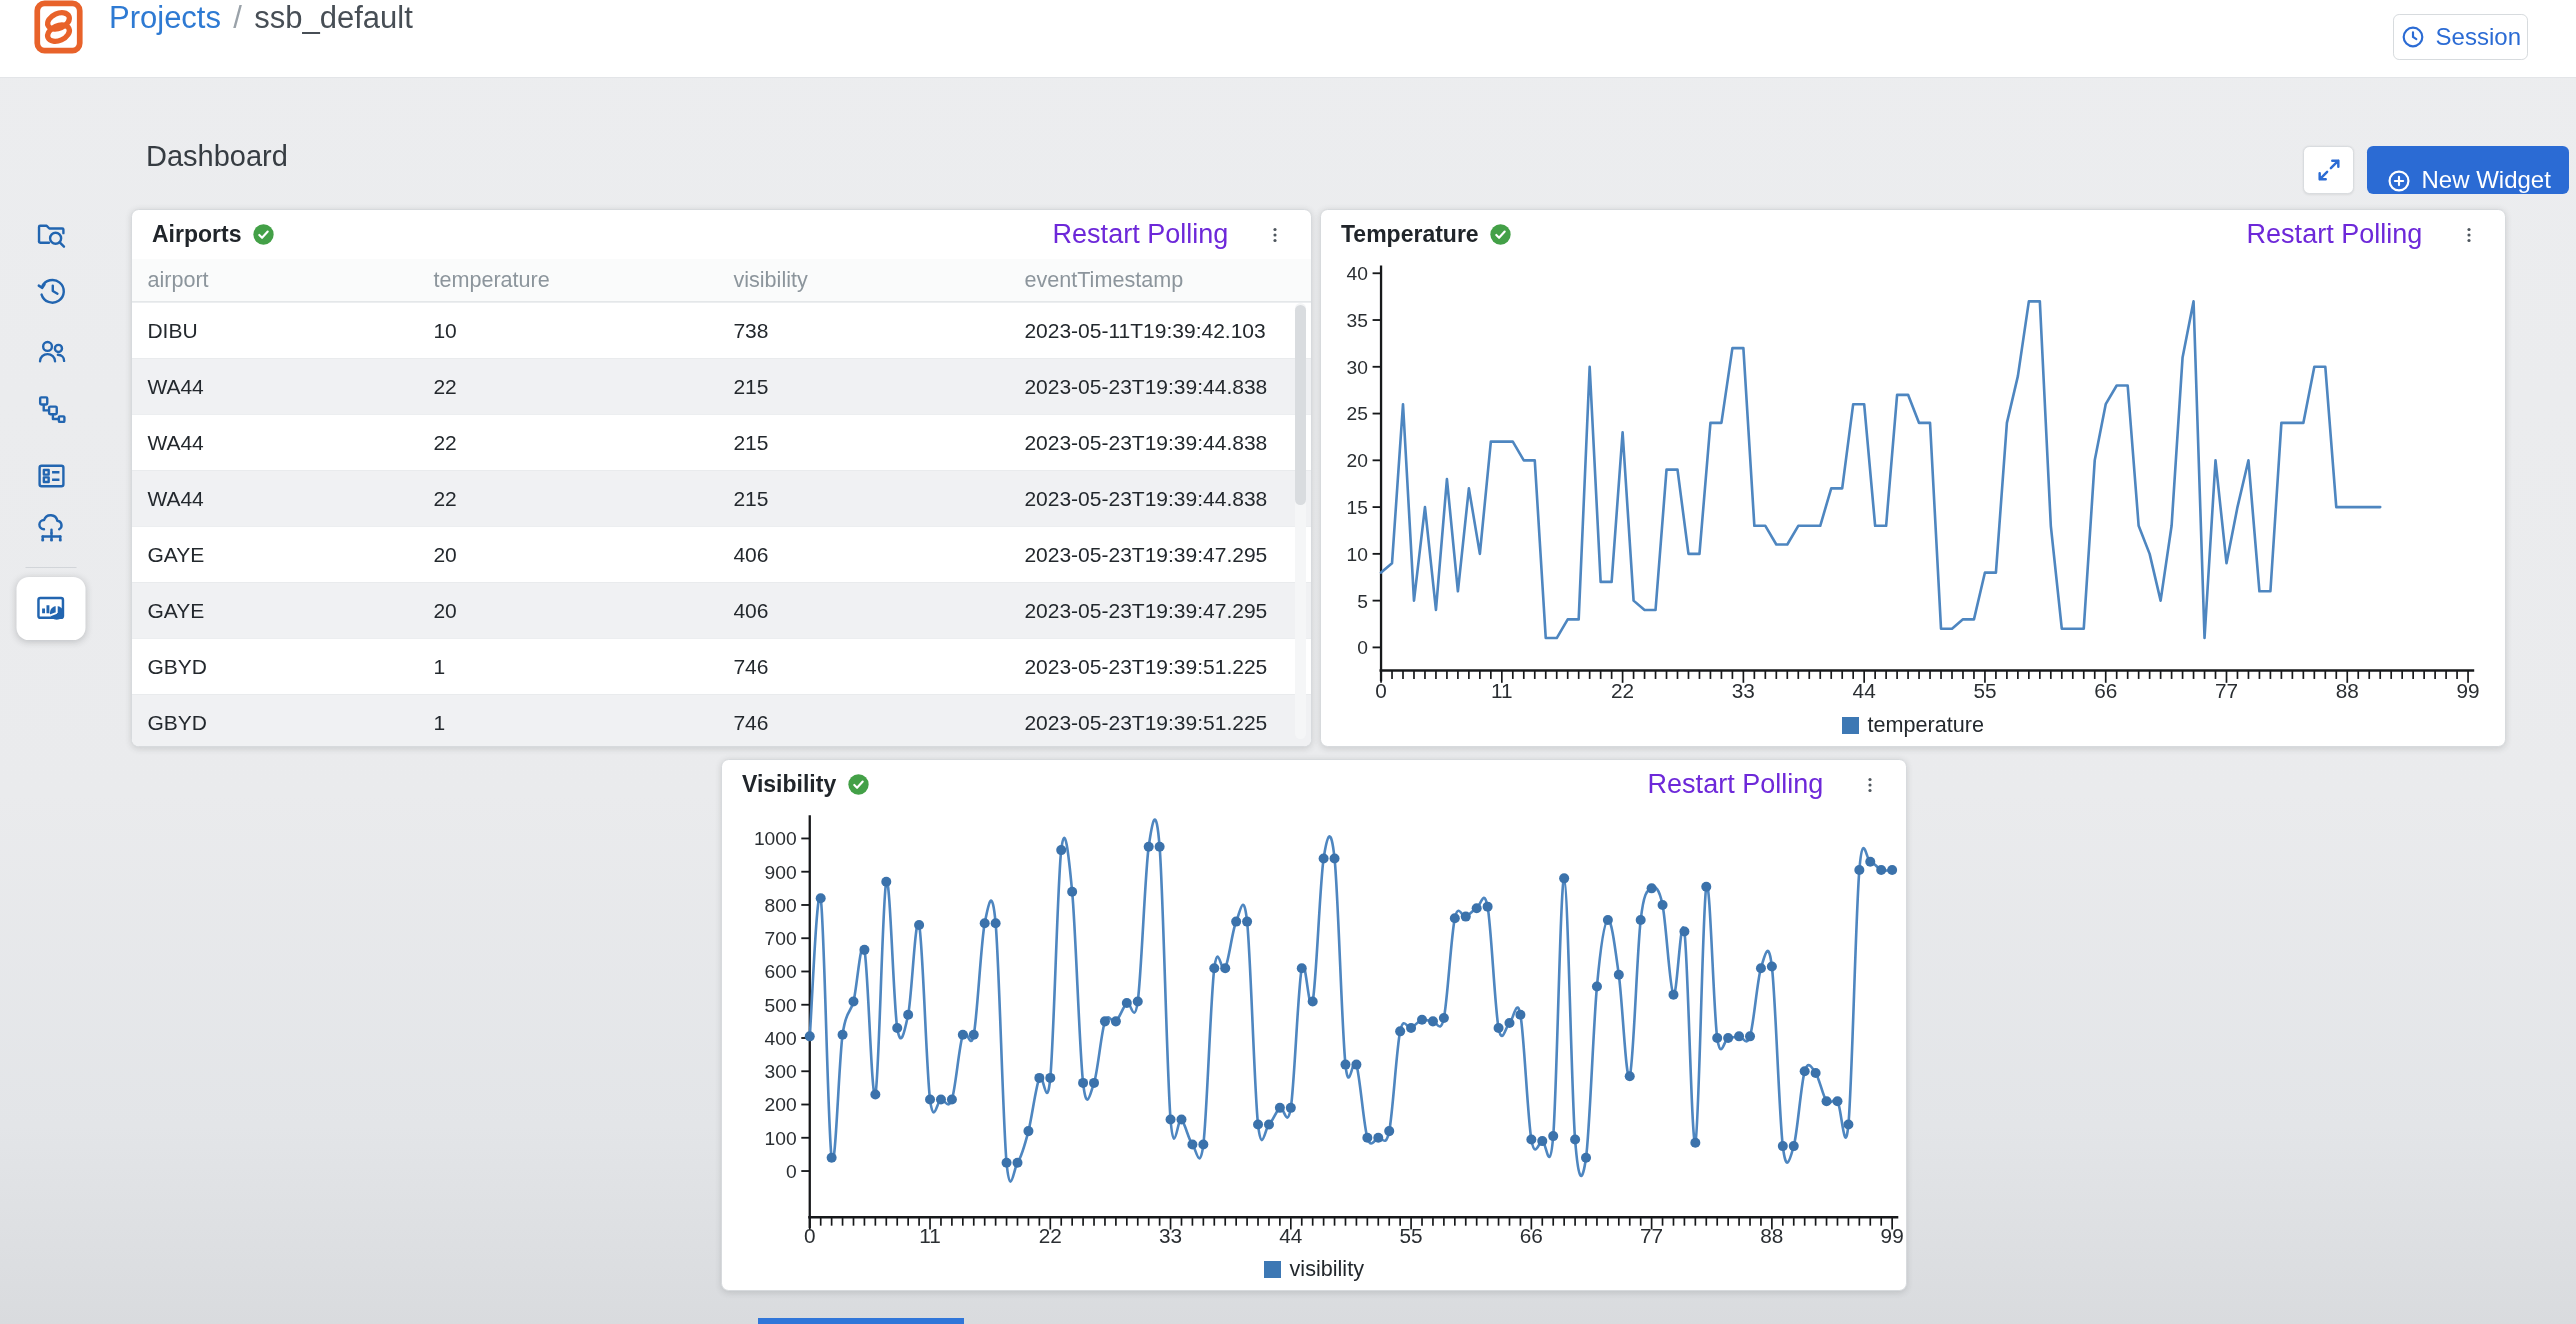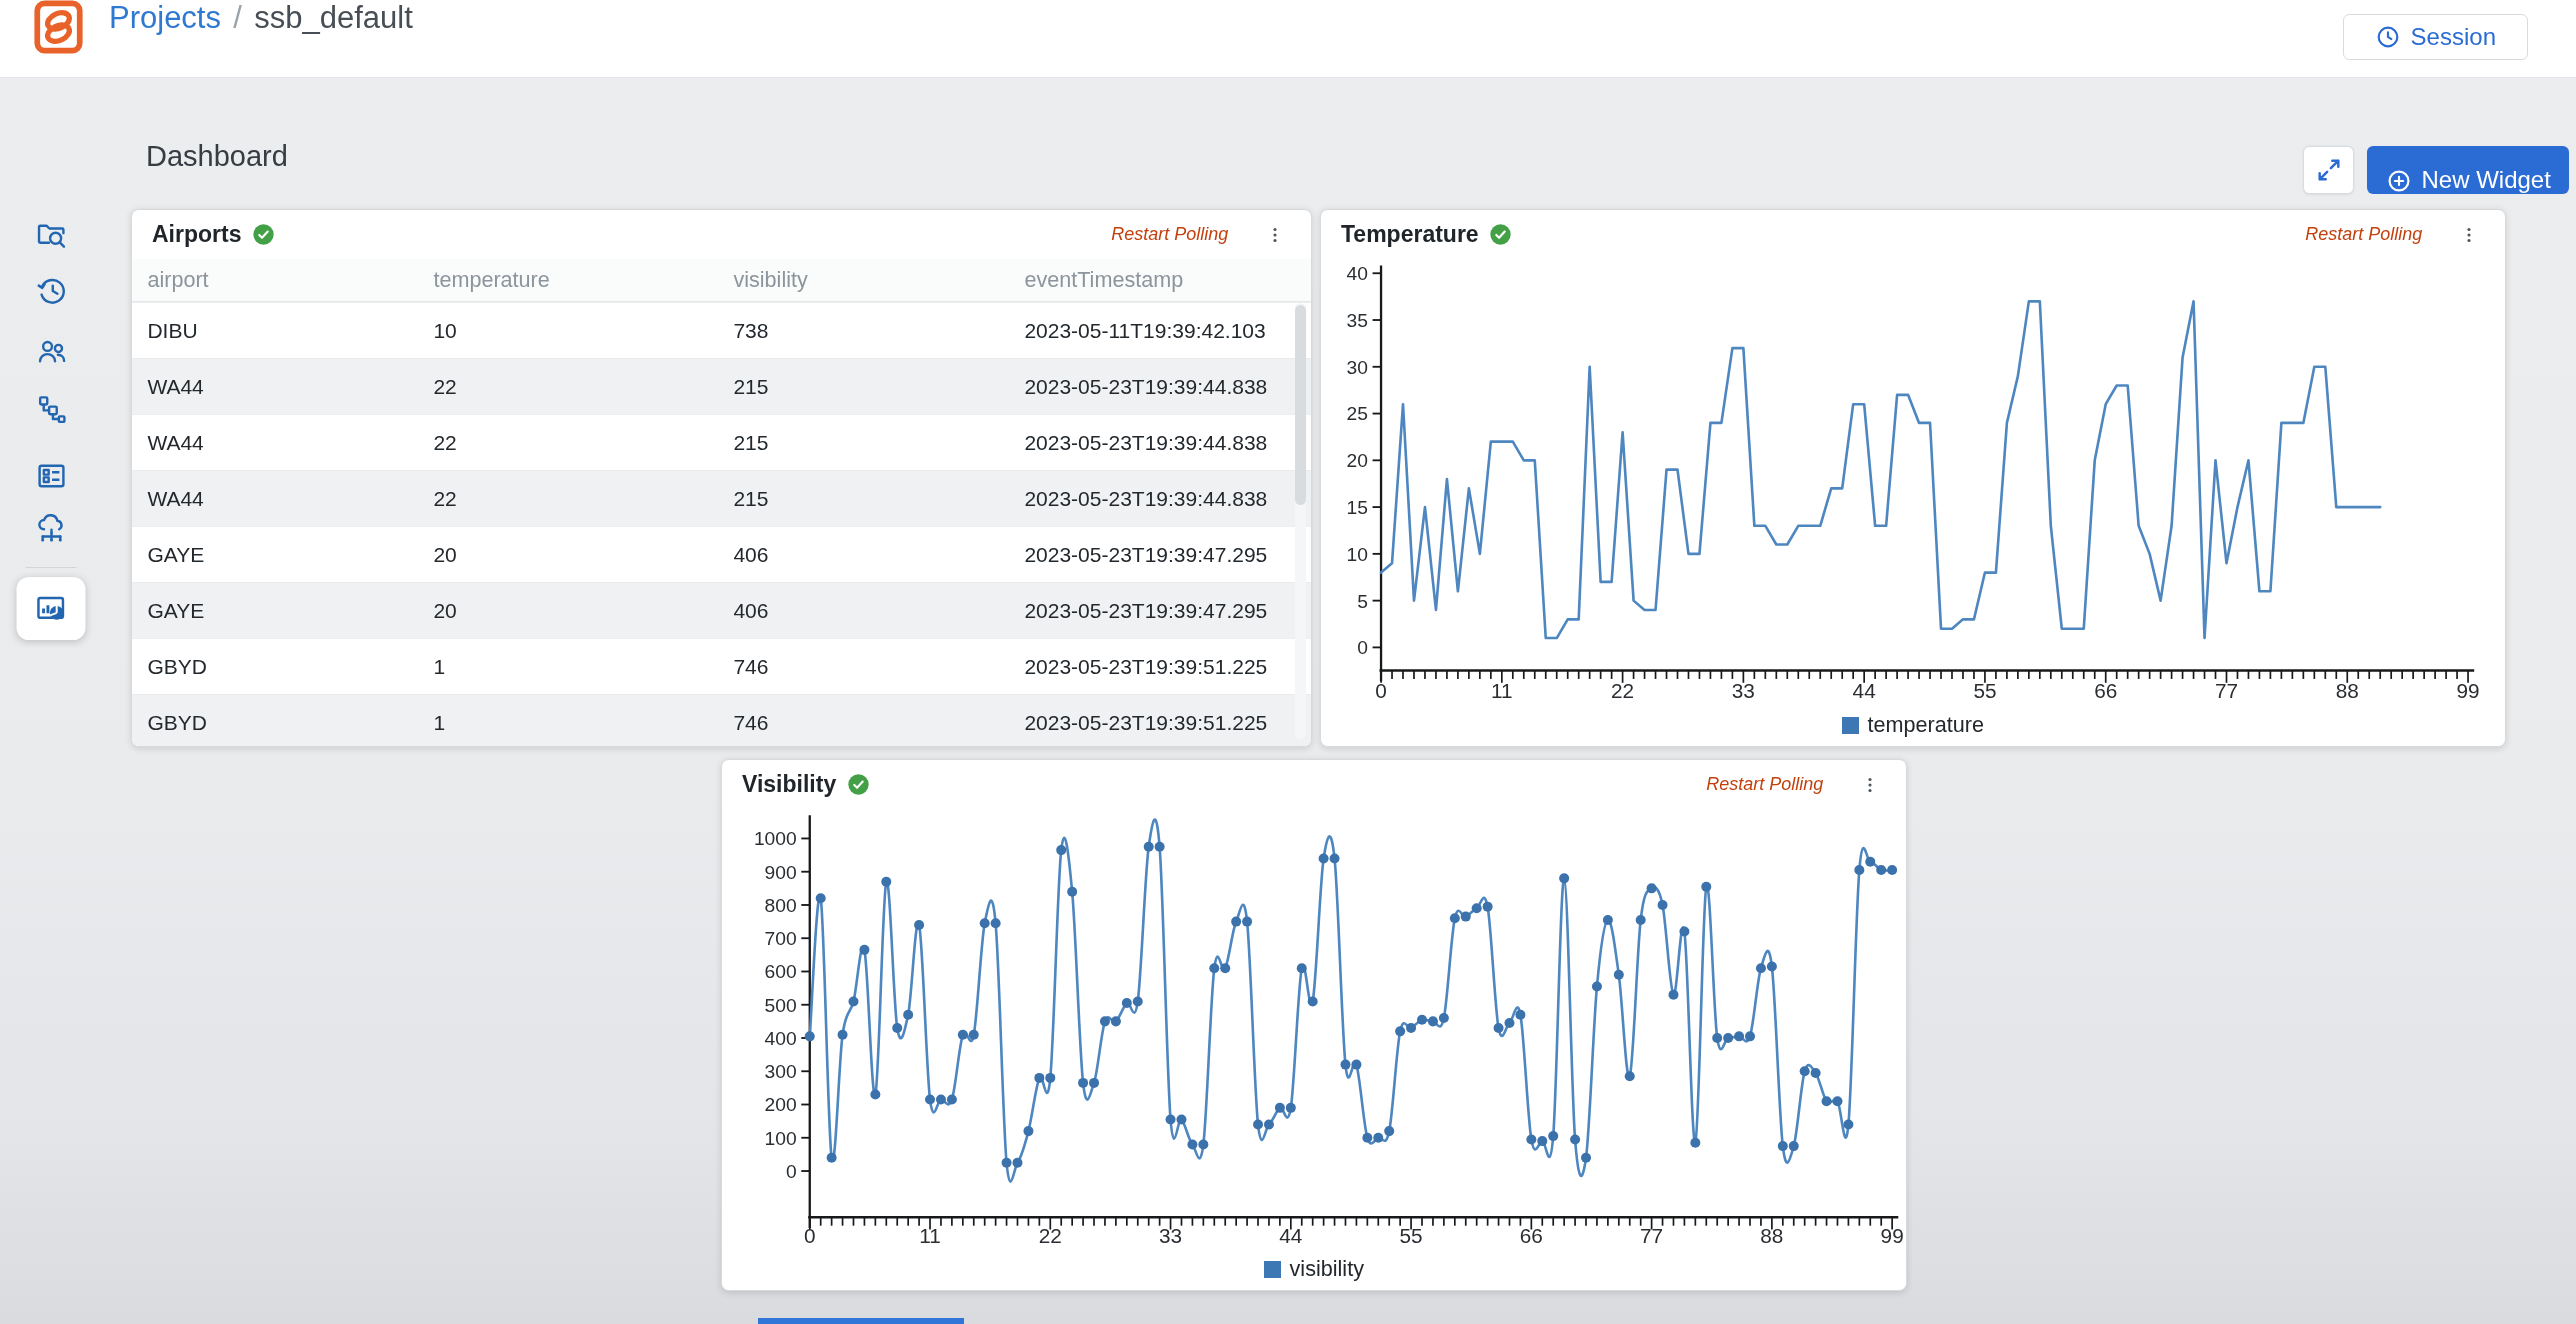--- a/index.html
+++ b/index.html
@@ -12,21 +12,21 @@
   .logo{margin-left:34px;display:flex;align-items:center;}
   .crumb{margin-left:26px;font-size:31px;display:flex;gap:12.3px;align-items:center;}
   .crumb .proj{color:#2e7ad3;cursor:pointer;}
   .crumb .sep{color:#9aa2a9;}
   .crumb .cur{color:#474e55;}
   .search{position:absolute;left:850px;top:14.6px;width:853px;height:46px;background:#fff;
           border:1.5px solid #aeb5bb;border-radius:6.2px;display:flex;align-items:center;padding-left:12.3px;gap:9.2px;}
   .search input{border:none;outline:none;font-size:23px;flex:1;color:#30363c;background:transparent;
           font-family:"Liberation Sans",sans-serif;}
   .search input::placeholder{color:#8a939b;}
-  .session{position:absolute;right:48px;top:14px;height:46px;padding:0 31px;display:flex;align-items:center;gap:9.2px;
+  .session{position:absolute;right:48px;top:14px;height:46px;padding:0 6px;display:flex;align-items:center;gap:9.2px;
            background:#fff;border:1.5px solid #d7dbde;border-radius:6.2px;color:#2b6bd4;font-size:24px;cursor:pointer;}
   
   .sidebar{position:absolute;top:77px;left:0;width:102px;bottom:0;}
   .sb-item{position:absolute;left:50%;transform:translateX(-50%);width:35px;height:35px;
            display:flex;align-items:center;justify-content:center;cursor:pointer;}
   .sb-divider{position:absolute;left:50%;transform:translateX(-50%);top:490px;width:51px;height:0;
            border-top:1.5px solid #d2d5d9;}
   .sb-active{position:absolute;left:50%;transform:translateX(-50%);top:500px;width:69px;height:63px;
            background:#fff;border-radius:12.3px;box-shadow:0 1.5px 7.7px rgba(40,44,48,.22);
            display:flex;align-items:center;justify-content:center;cursor:pointer;}
@@ -40,21 +40,21 @@
            cursor:pointer;font-family:"Liberation Sans",sans-serif;}
   
   .card{position:absolute;background:#fff;border:0.8px solid #d7dadd;border-radius:7.7px;
         box-shadow:0 1.5px 6.2px rgba(50,54,58,.16);overflow:hidden;}
   #card-airports{left:131px;top:209px;width:1179px;height:536px;}
   #card-temperature{left:1320px;top:209px;width:1184px;height:536px;}
   #card-visibility{left:721px;top:759px;width:1184px;height:530px;}
   .whead{height:49px;display:flex;align-items:center;padding:0 20px;gap:10.8px;}
   .wtitle{font-size:23px;font-weight:bold;color:#20252a;}
   .spacer{flex:1;}
-  .restart{font-size:18px;color:#c2410c;cursor:pointer;font-style:italic;}
+  .restart{font-size:27px;color:#6d28d9;cursor:pointer;}
   .kebab{width:32px;height:32px;margin-left:20px;display:flex;align-items:center;justify-content:center;
          background:none;border:none;cursor:pointer;}
   
   .tgrid{display:grid;grid-template-columns:286px 300px 291px 1fr;align-items:center;padding:0 15.4px;}
   .thead-row{height:42px;color:#8c959c;font-size:21.6px;border-bottom:1.5px solid #e4e7e9;background:#fafbfb;}
   .trow{height:55px;font-size:21px;color:#23282d;border-top:0.8px solid #eceef0;}
   .trow.even{background:#f0f1f3;border-top-color:#e9ebed;}
   .vscroll{position:absolute;right:3.1px;top:303px;bottom:6.2px;width:10.8px;background:#f5f6f7;border-radius:5.4px;}
   .vscroll .thumb{position:absolute;top:1.5px;left:0;width:10.8px;height:46%;background:#d9dcdf;border-radius:5.4px;}
   

